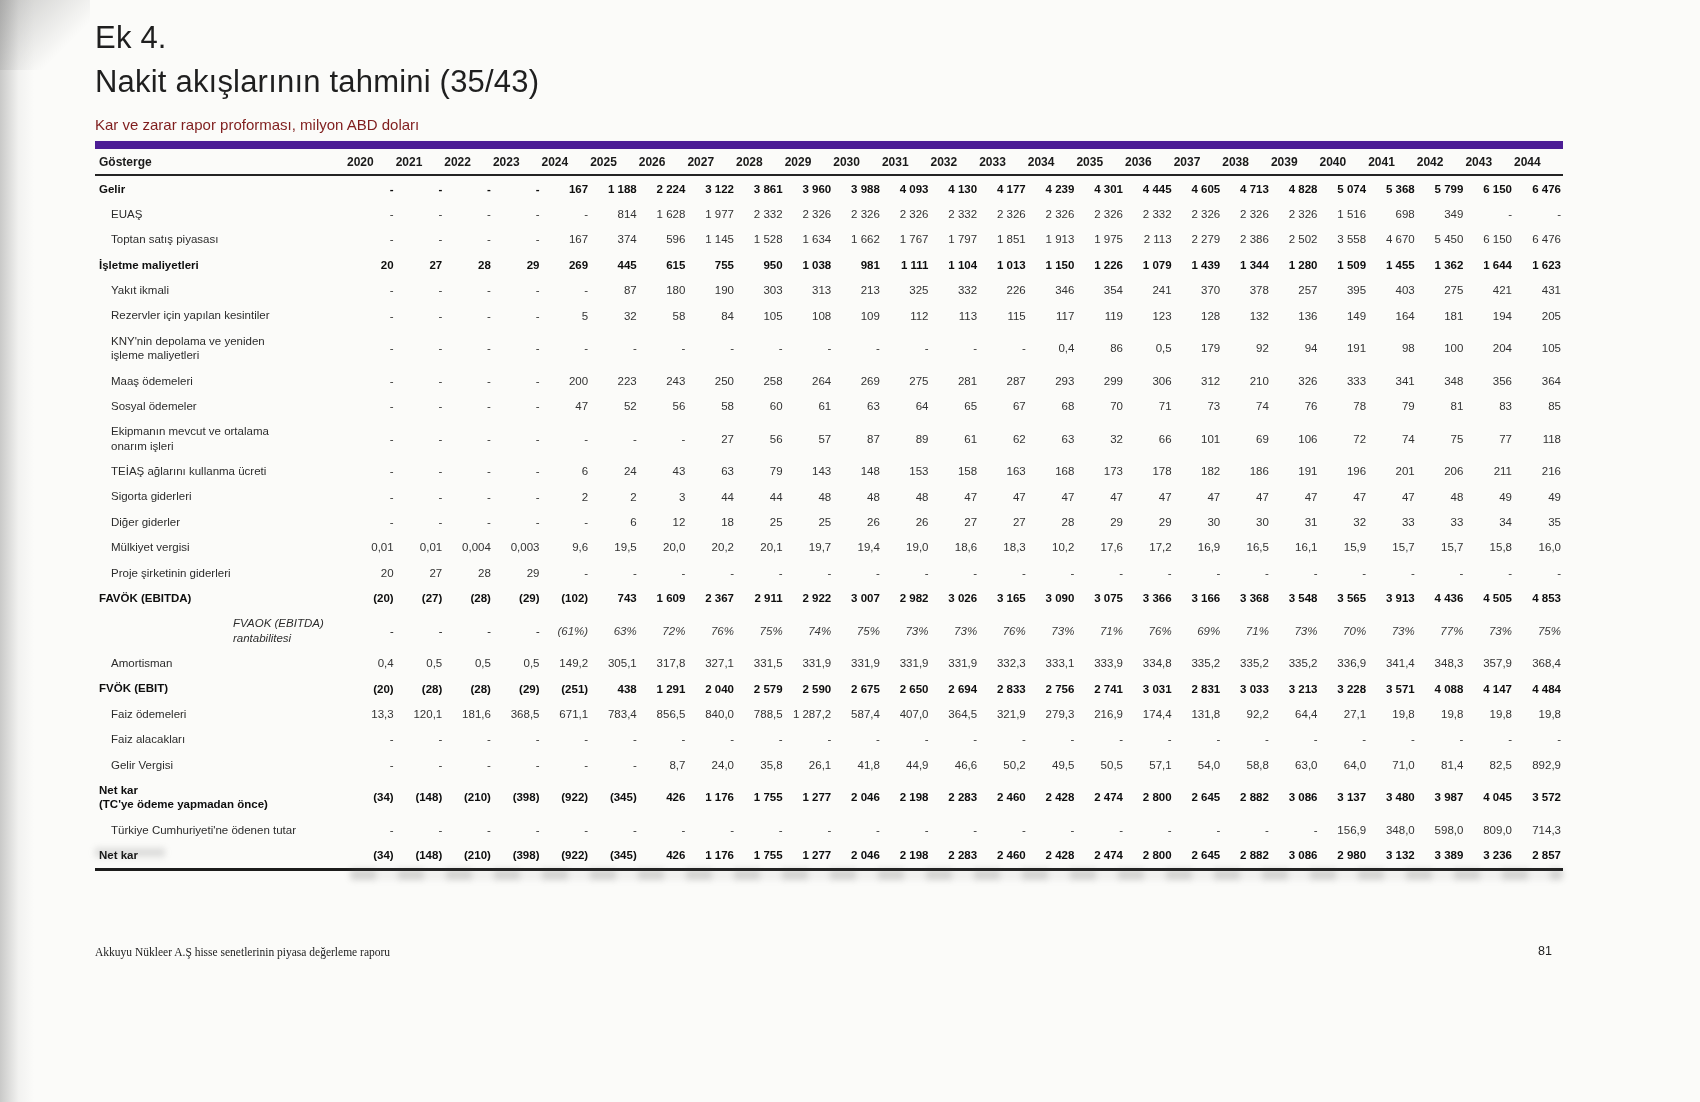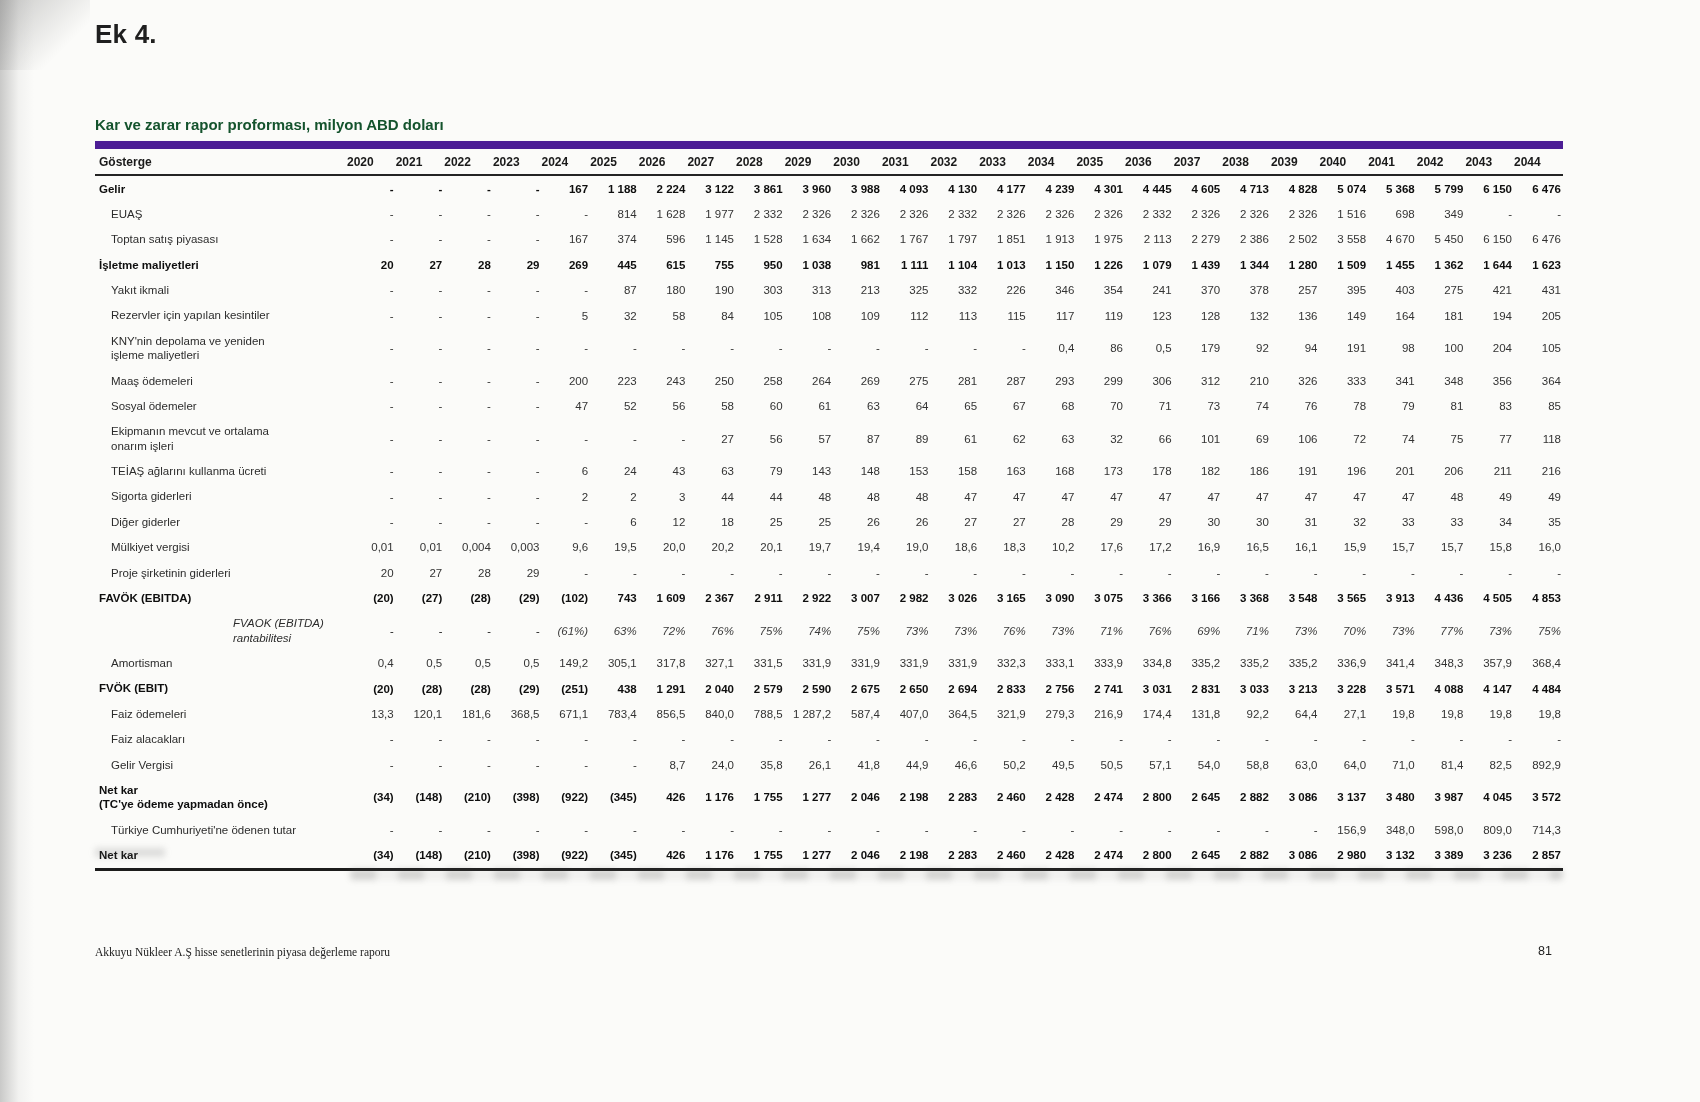--- a/index.html
+++ b/index.html
@@ -16,22 +16,22 @@
     position: absolute; left: 0; top: 0; width: 34px; height: 100%;
     background: linear-gradient(to right, rgba(120,120,120,.38), rgba(190,190,190,.15) 55%, rgba(0,0,0,0));
     pointer-events: none;
   }
   .scan-corner {
     position: absolute; left: 0; top: 0; width: 90px; height: 70px;
     background: linear-gradient(135deg, rgba(110,110,110,.35), rgba(0,0,0,0) 70%);
     pointer-events: none;
   }
   .title-block { position: absolute; left: 95px; top: 16px; }
-  .title-line { font-size: 26px; font-weight: 700; color: #1f1f1f; line-height: 1.42; letter-spacing: .2px; }
-  .subtitle { position: absolute; left: 95px; top: 116px; font-size: 15px; font-weight: 700; color: #14532d; }
+  .title-line { font-size: 31px; font-weight: 400; color: #1f1f1f; line-height: 1.42; letter-spacing: .2px; }
+  .subtitle { position: absolute; left: 95px; top: 116px; font-size: 15px; font-weight: 400; color: #7f1d1d; }
 
   .pl-table-wrap { position: absolute; left: 95px; top: 141px; width: 1468px; }
   table.pl {
     width: 100%; border-collapse: collapse; table-layout: fixed;
     border-top: 8px solid #4c1d95;
     border-bottom: 3px solid #1c1c1c;
   }
   table.pl col.label-col { width: 252px; }
   table.pl th {
     font-size: 12px; font-weight: 700; color: #1a1a1a;
@@ -67,20 +67,21 @@
   .footer-page { position: absolute; left: 1538px; top: 944px; font-size: 12.5px; color: #222; }
 </style>
 </head>
 <body>
 
 <div class="scan-edge"></div>
 <div class="scan-corner"></div>
 
 <div class="title-block">
   <div class="title-line">Ek 4.</div>
+  <div class="title-line">Nakit akışlarının tahmini (35/43)</div>
 </div>
 
 <div class="subtitle">Kar ve zarar rapor proforması, milyon ABD doları</div>
 
 <div class="pl-table-wrap">
   <table class="pl">
     <colgroup>
         <col class="label-col">
         <col>
         <col>

